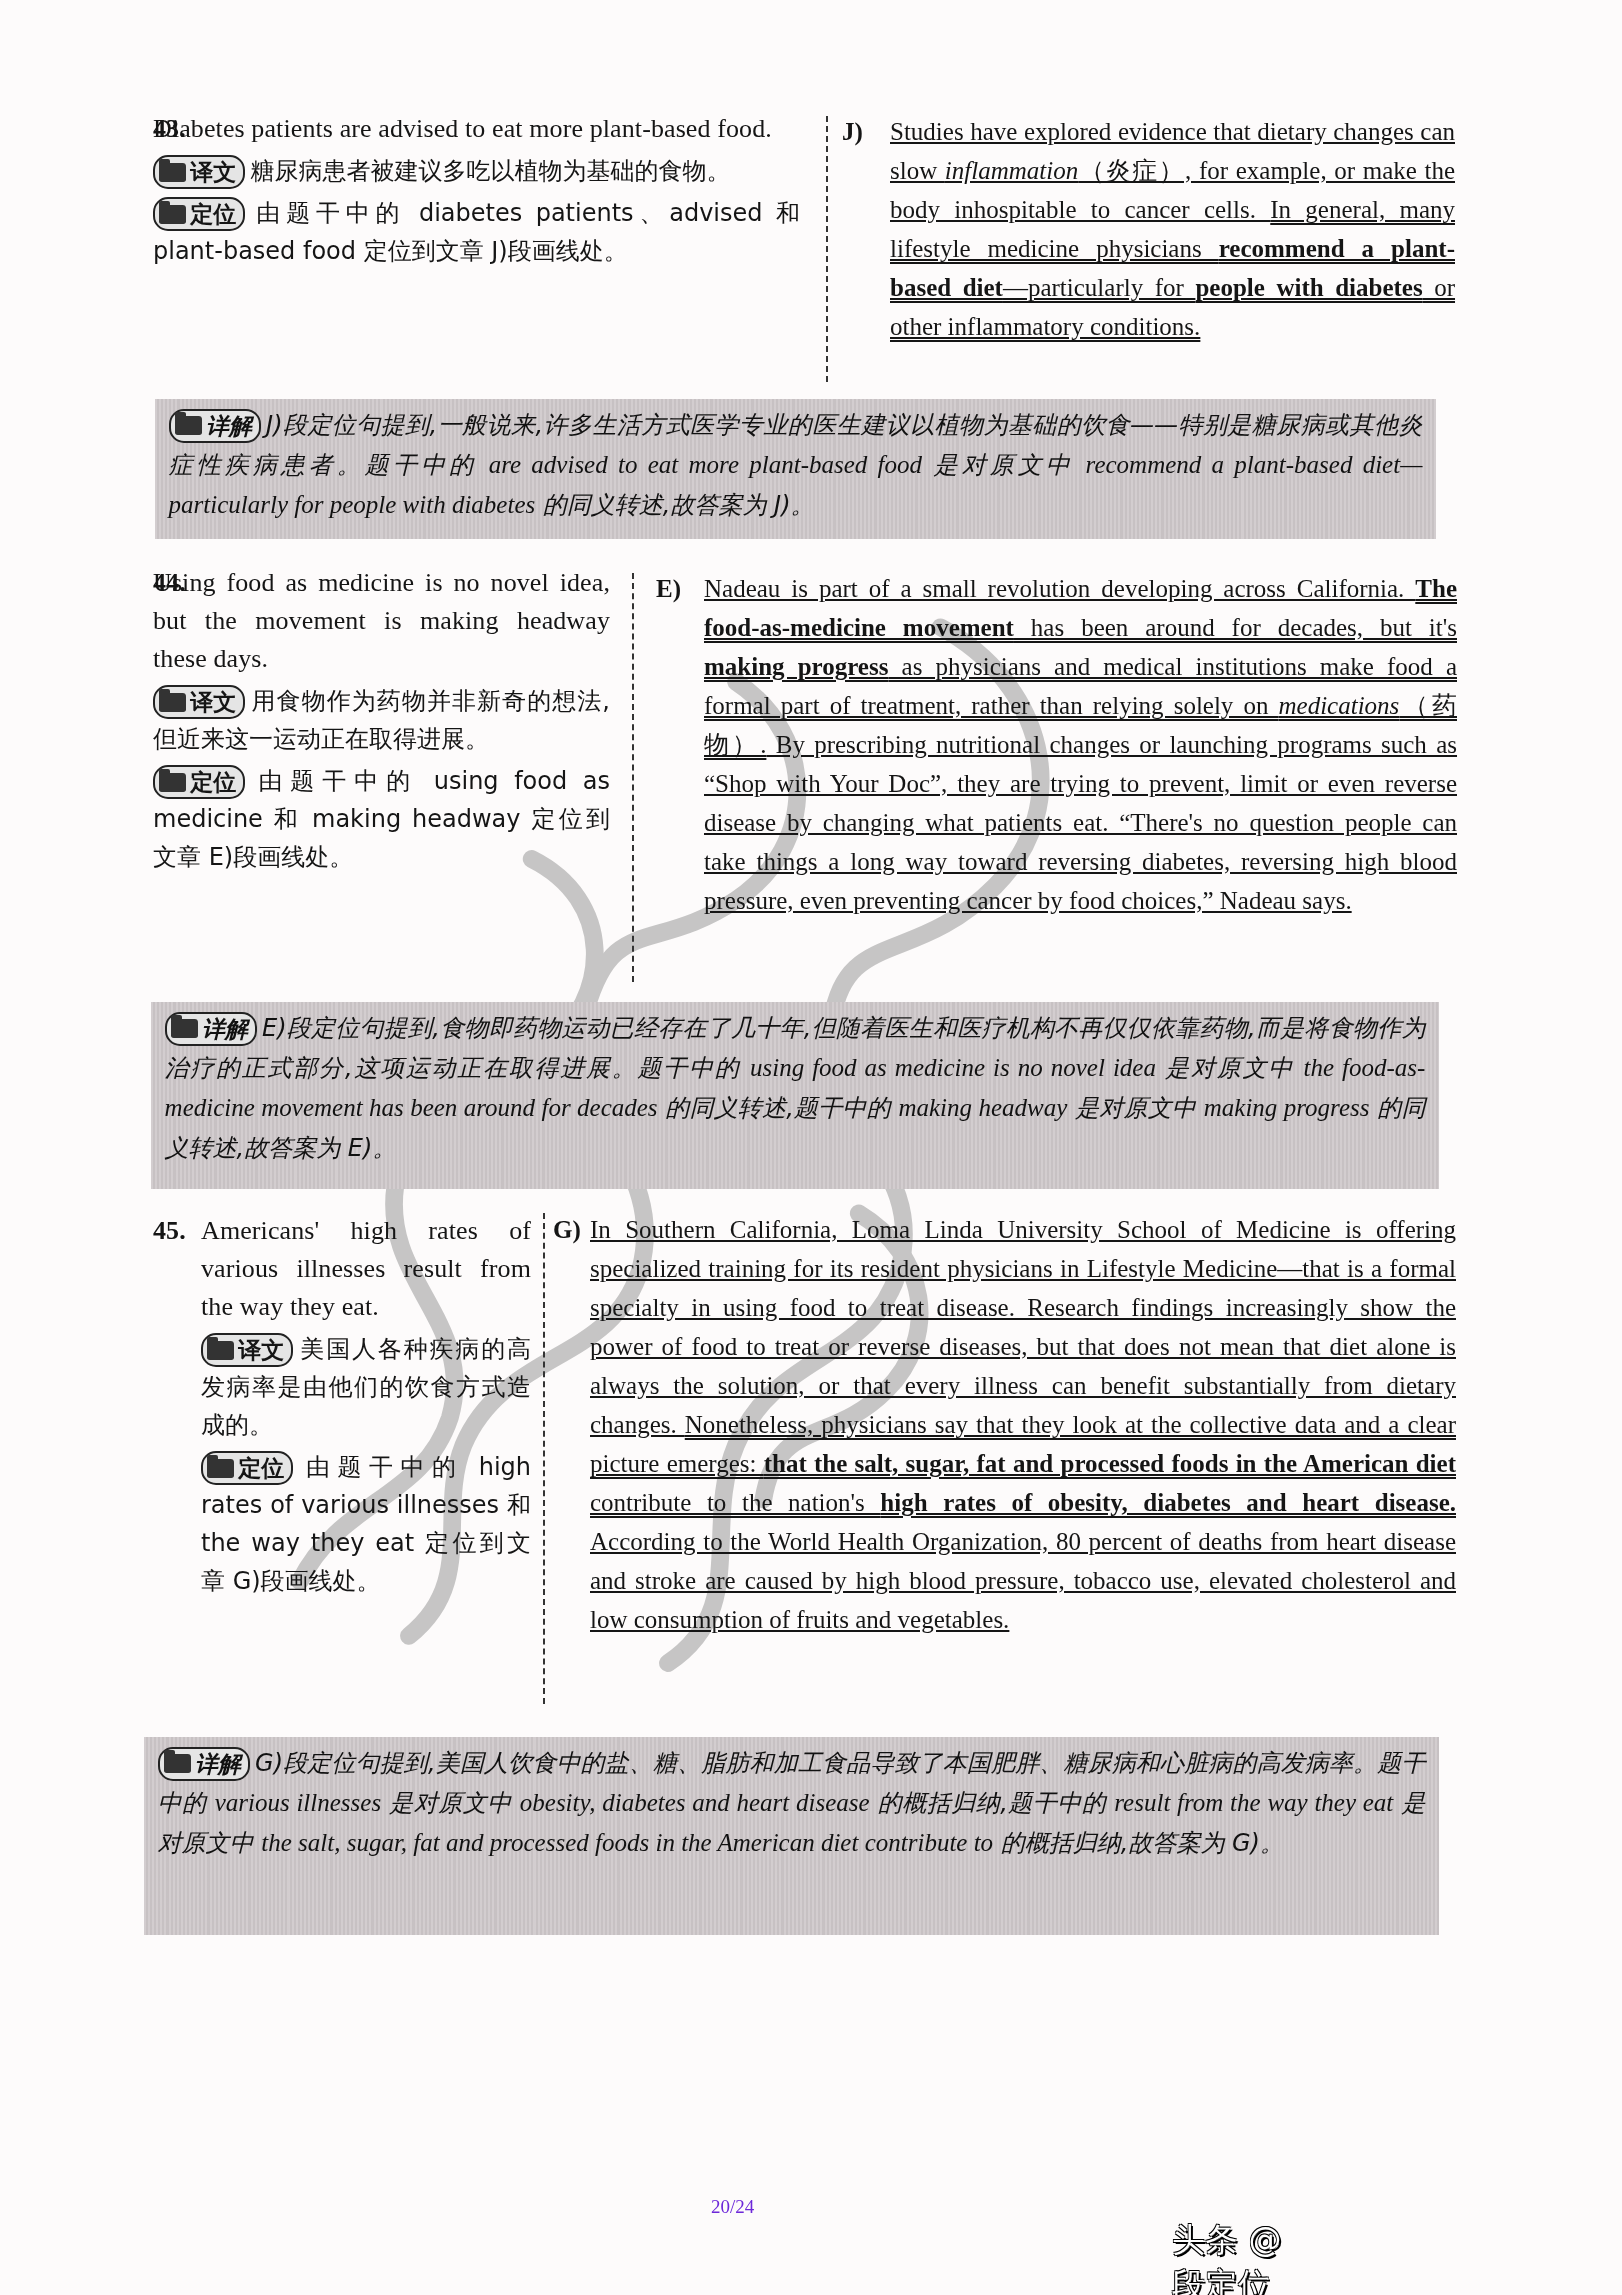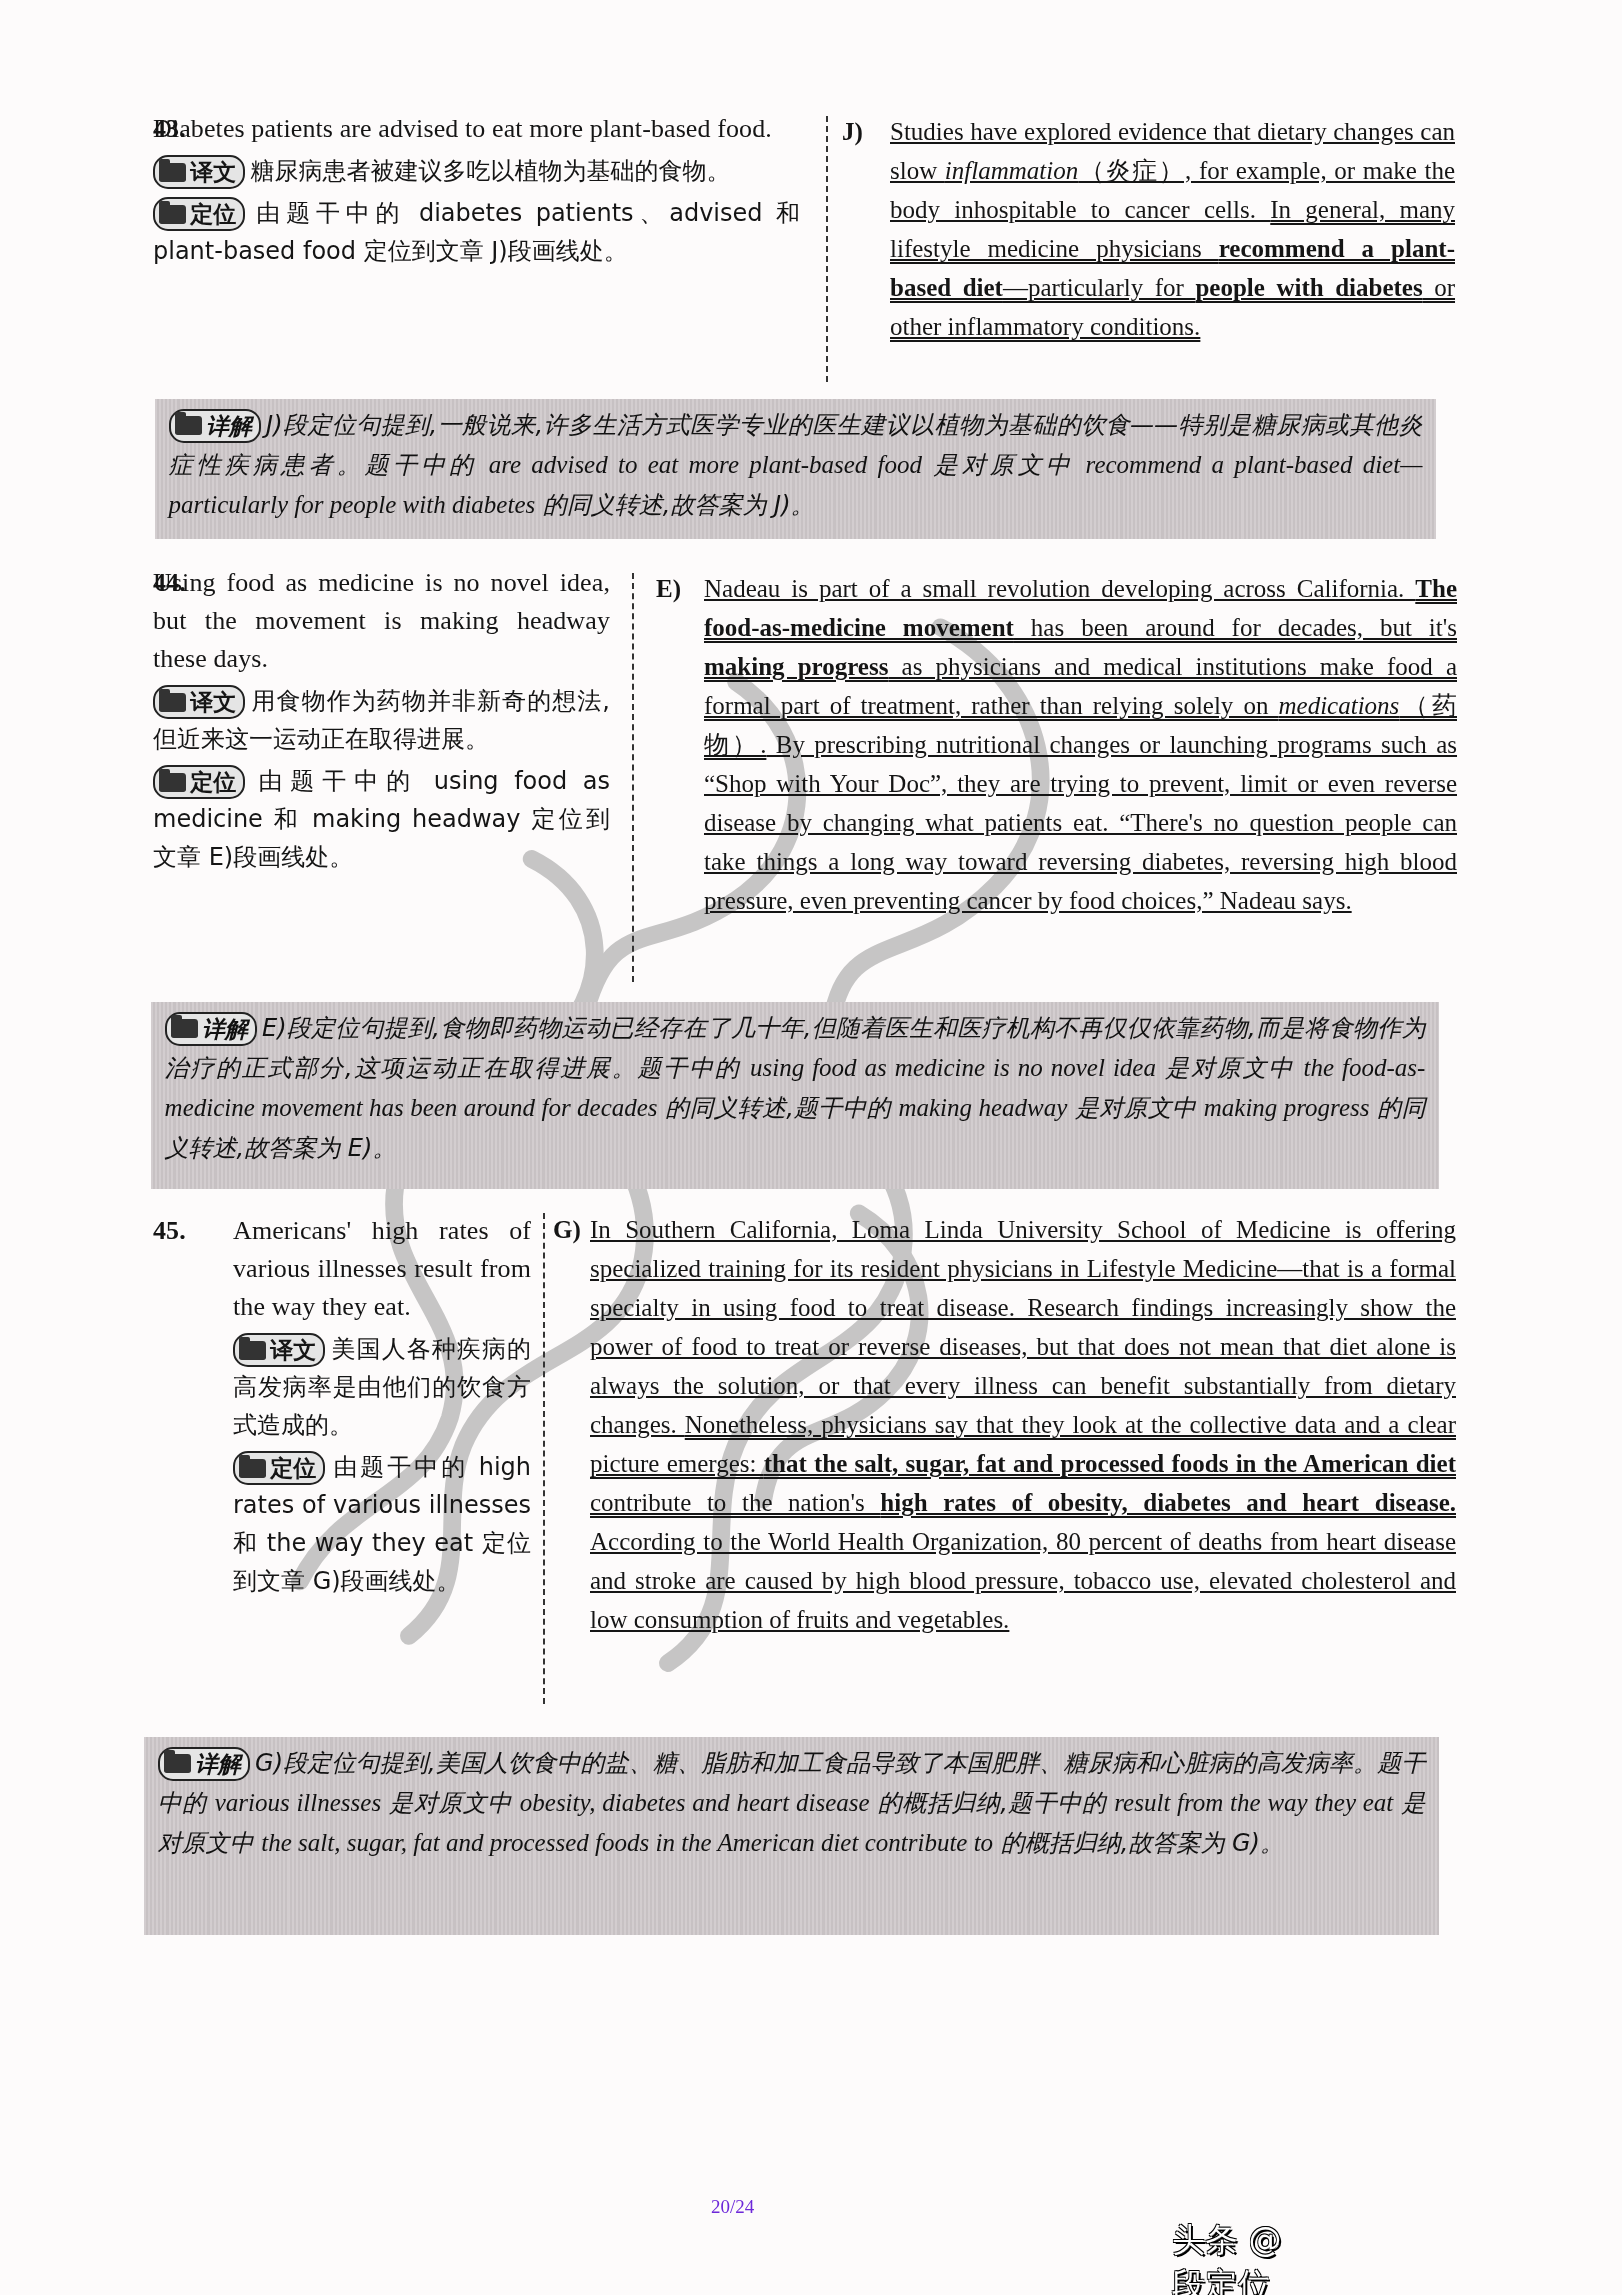--- a/index.html
+++ b/index.html
@@ -142,21 +142,21 @@
 
   <div class="explain" style="left:151px; top:1002px; width:1288px; height:187px;">
     <span class="tag">
         <span class="folder"></span>
         <span>详解</span>
       </span><span>E)段定位句提到,食物即药物运动已经存在了几十年,但随着医生和医疗机构不再仅仅依靠药物,而是将食物作为治疗的正式部分,这项运动正在取得进展。题干中的 </span><span class="en">using food as medicine is no novel idea</span><span> 是对原文中 </span><span class="en">the food-as-medicine movement has been around for decades</span><span> 的同义转述,题干中的 </span><span class="en">making headway</span><span> 是对原文中 </span><span class="en">making progress</span><span> 的同义转述,故答案为 E)。</span>
   </div>
 
   <div class="q-block" style="left:153px; top:1212px; width:378px;">
     <span class="qnum q-stem">45.</span>
-    <div class="qbody" style="margin-left:80px;">
+    <div class="qbody" style="margin-left:48px;">
       <div class="q-stem">Americans' high rates of various illnesses result from the way they eat.</div>
       <div class="zh" style="margin-top:4.1px;">
         <span class="tag">
             <span class="folder"></span>
             <span>译文</span>
           </span><span>美国人各种疾病的高发病率是由他们的饮食方式造成的。</span>
       </div>
       <div class="zh" style="margin-top:4.1px;">
         <span class="tag">
             <span class="folder"></span>

